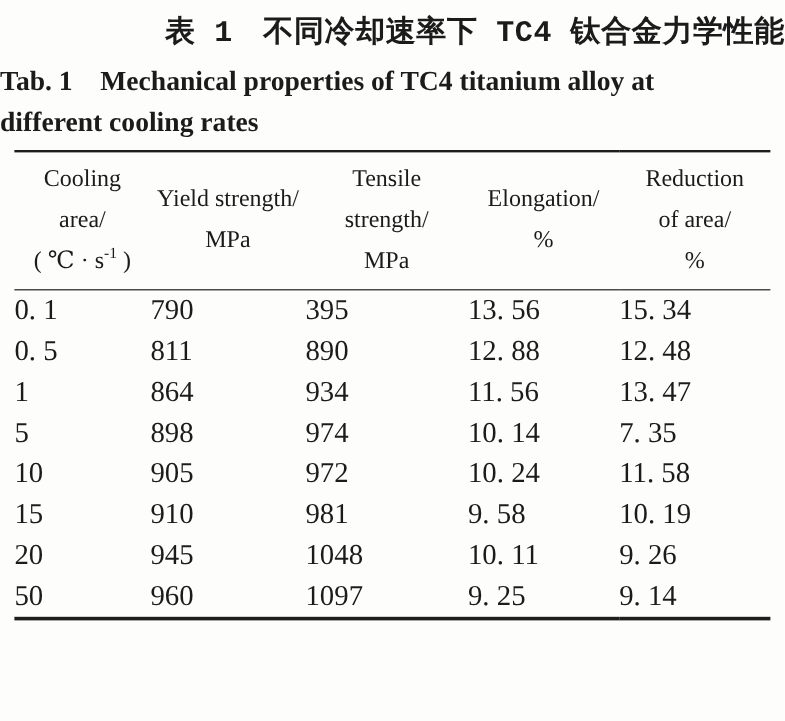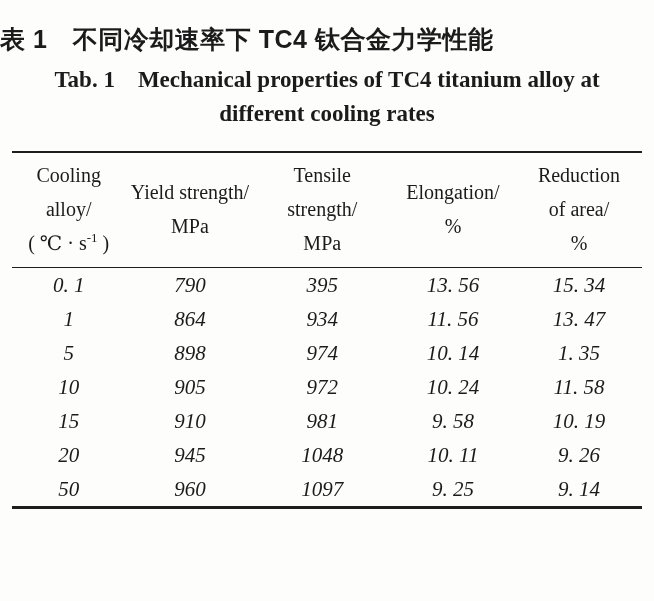--- a/index.html
+++ b/index.html
@@ -7,64 +7,62 @@
     position: relative;
     width: 654px;
     height: 601px;
     background: #fdfdfc;
     color: #1b1b1b;
     font-family: "Liberation Serif", "DejaVu Serif", serif;
     overflow: hidden;
     box-sizing: border-box;
   }
   .caption-cn {
-    padding-top: 23px;
-    text-align: left;
-    font-family: Liberation Sans, sans-serif;
+    padding-top: 11px;
+    text-align: right;
+    font-family: Liberation Mono, monospace;
     font-weight: bold;
     font-size: 25px;
     line-height: 33px;
     letter-spacing: 0.5px;
   }
   .caption-en {
     margin-top: 7px;
-    text-align: center;
     font-weight: bold;
     font-size: 23px;
     line-height: 34px;
   }
   table.props {
     width: 630px;
-    margin: 20px auto 0 auto;
+    margin: 6px auto 0 auto;
     border-collapse: collapse;
     table-layout: fixed;
     border-top: 2.5px solid #1e1e1e;
     border-bottom: 3px solid #1e1e1e;
   }
   thead th {
     font-weight: normal;
     font-size: 20px;
     line-height: 34px;
     text-align: center;
     vertical-align: middle;
     padding: 5px 0 7px 0;
     border-bottom: 1.5px solid #1e1e1e;
   }
   thead th sup {
     font-size: 13px;
     line-height: 0;
   }
   tbody td {
-    text-align: center;
+    text-align: left;
     vertical-align: middle;
-    font-size: 21px;
+    font-size: 24px;
     height: 34px;
     padding: 0;
     white-space: nowrap;
-    font-style: italic;
   }
   col.c1 { width: 18%; }
   col.c2 { width: 20.5%; }
   col.c3 { width: 21.5%; }
   col.c4 { width: 20%; }
   col.c5 { width: 20%; }
 </style>
 </head>
 <body>
 
@@ -82,21 +80,21 @@
       <col class="c1">
         <col class="c2">
         <col class="c3">
         <col class="c4">
         <col class="c5">
     </colgroup>
     <thead>
       <tr>
         <th>
           <div>Cooling</div>
-          <div>alloy/</div>
+          <div>area/</div>
           <div><span>( ℃ · s</span><sup>-1</sup><span> )</span></div>
         </th>
         <th>
           <div>Yield strength/</div>
           <div>MPa</div>
         </th>
         <th>
           <div>Tensile</div>
           <div>strength/</div>
           <div>MPa</div>
@@ -114,32 +112,39 @@
     </thead>
     <tbody>
       <tr>
         <td>0. 1</td>
         <td>790</td>
         <td>395</td>
         <td>13. 56</td>
         <td>15. 34</td>
       </tr>
       <tr>
+        <td>0. 5</td>
+        <td>811</td>
+        <td>890</td>
+        <td>12. 88</td>
+        <td>12. 48</td>
+      </tr>
+      <tr>
         <td>1</td>
         <td>864</td>
         <td>934</td>
         <td>11. 56</td>
         <td>13. 47</td>
       </tr>
       <tr>
         <td>5</td>
         <td>898</td>
         <td>974</td>
         <td>10. 14</td>
-        <td>1. 35</td>
+        <td>7. 35</td>
       </tr>
       <tr>
         <td>10</td>
         <td>905</td>
         <td>972</td>
         <td>10. 24</td>
         <td>11. 58</td>
       </tr>
       <tr>
         <td>15</td>

